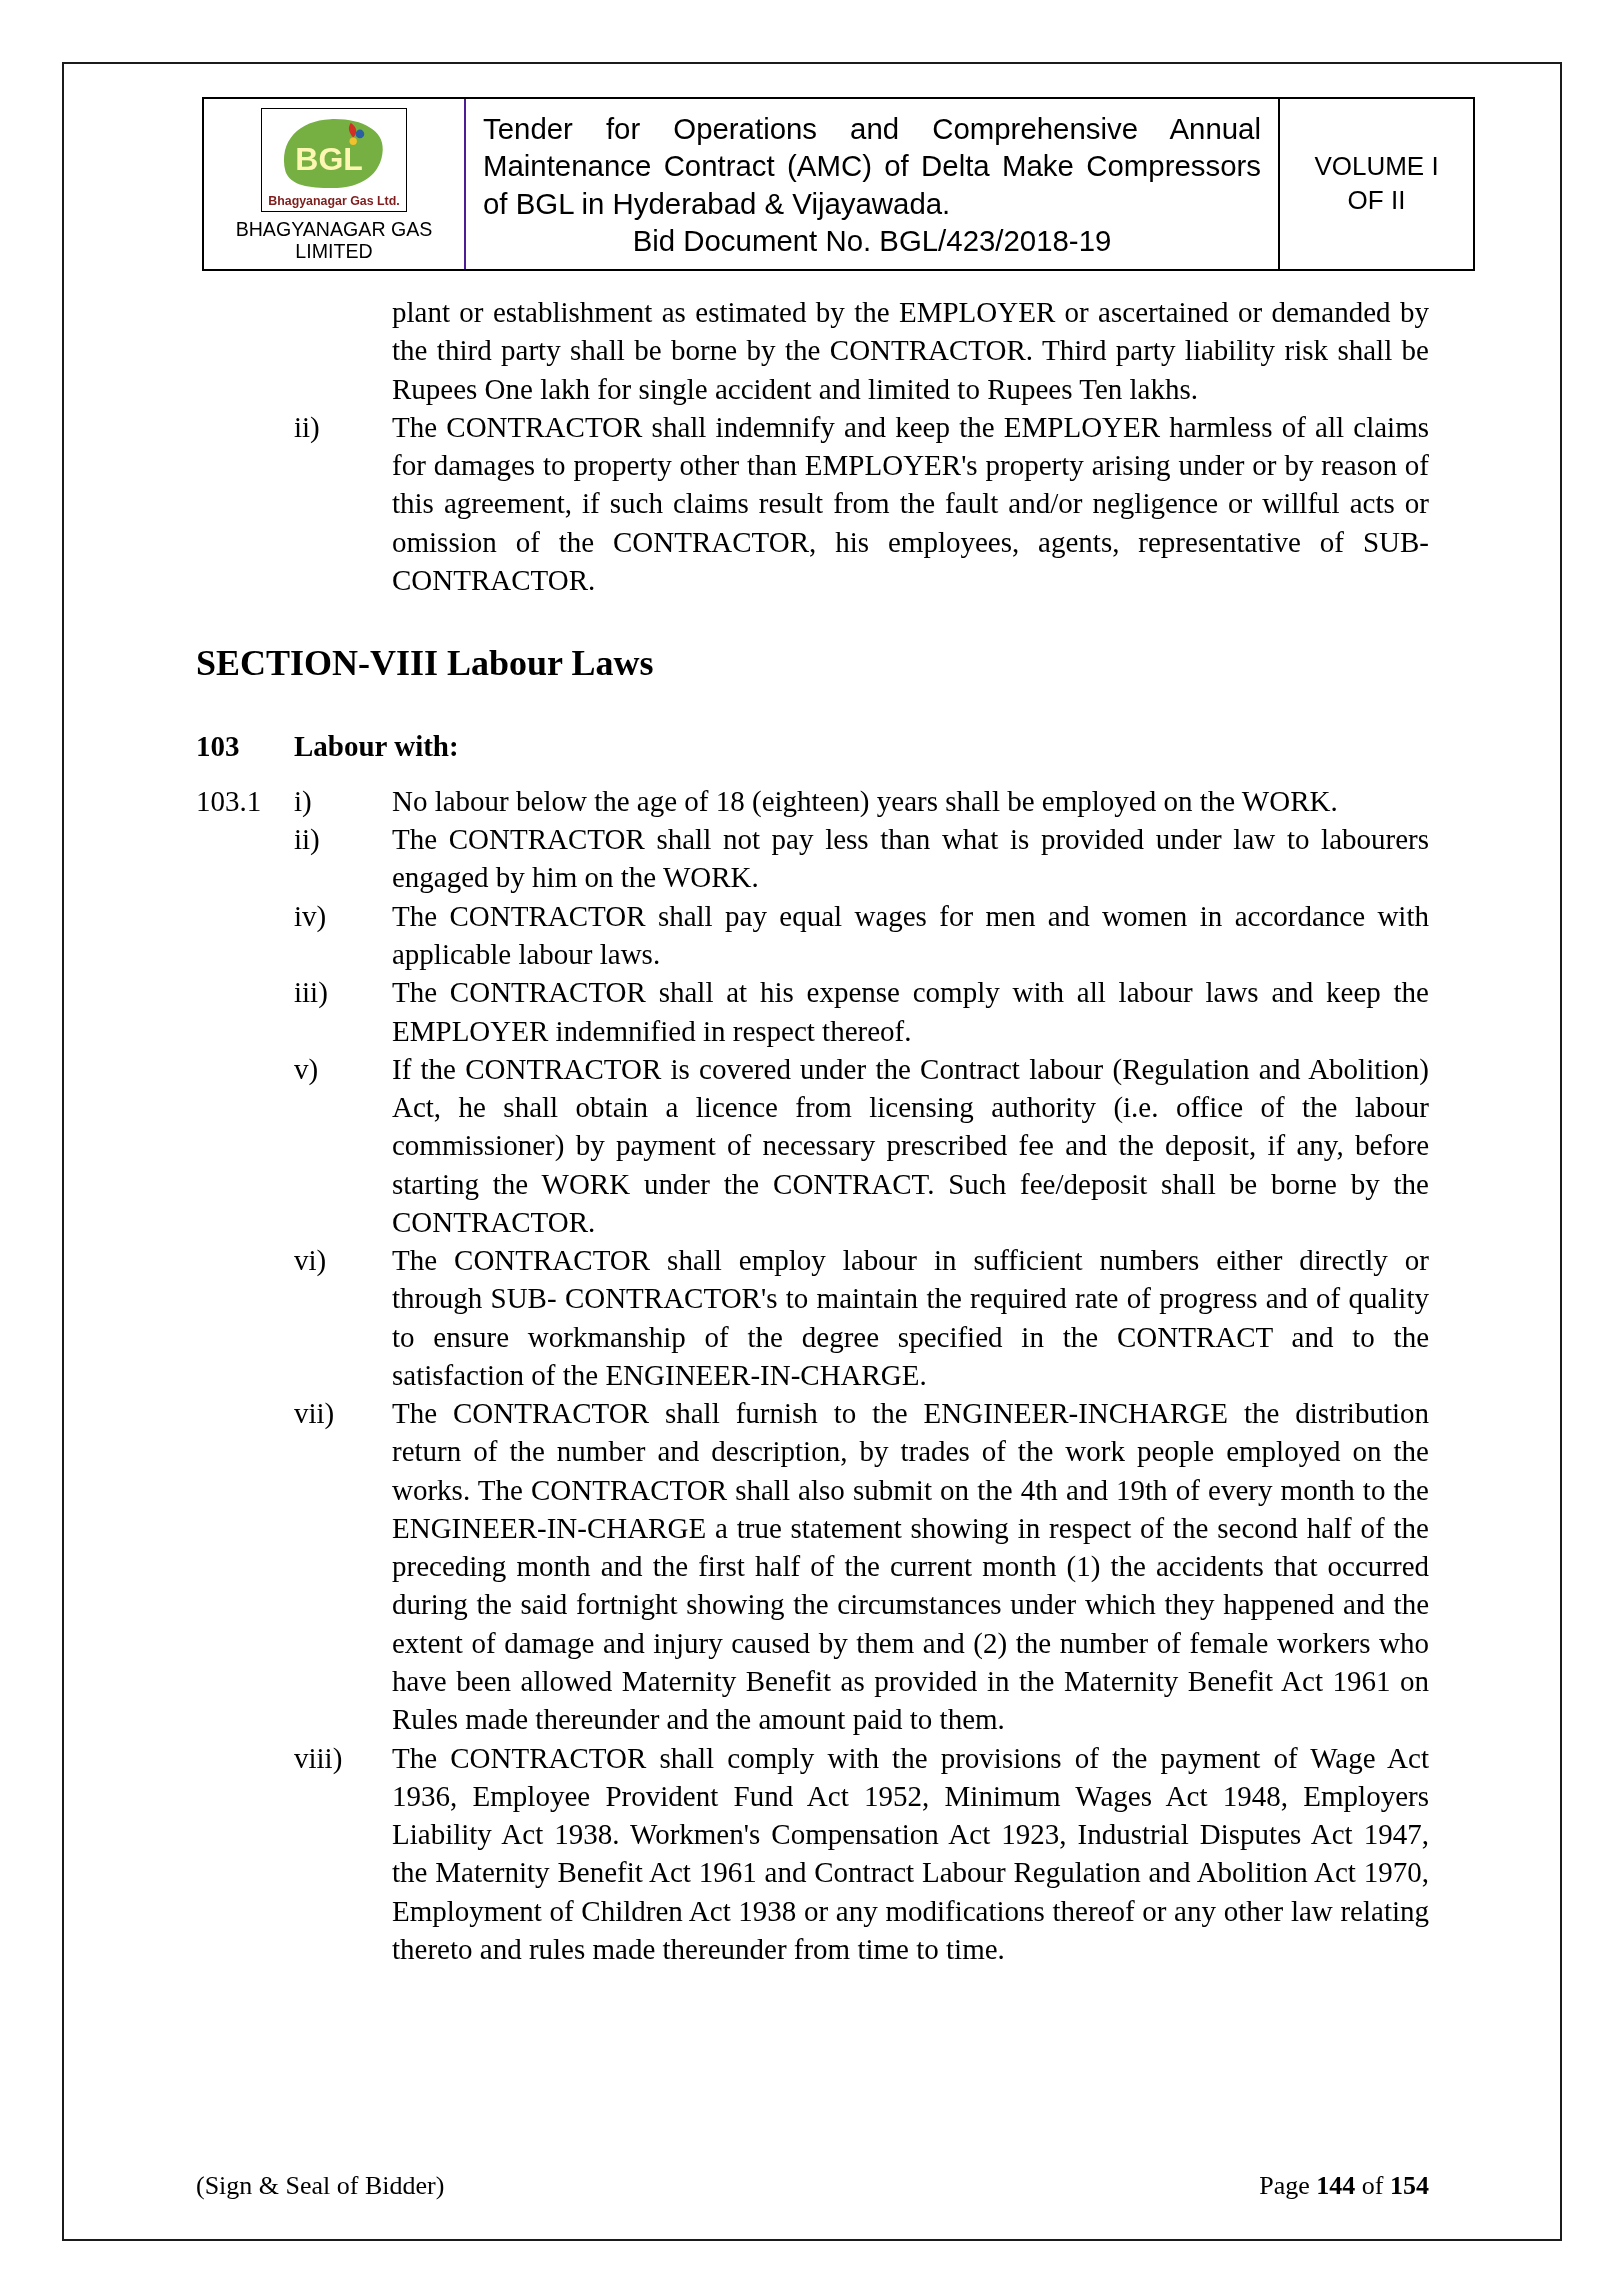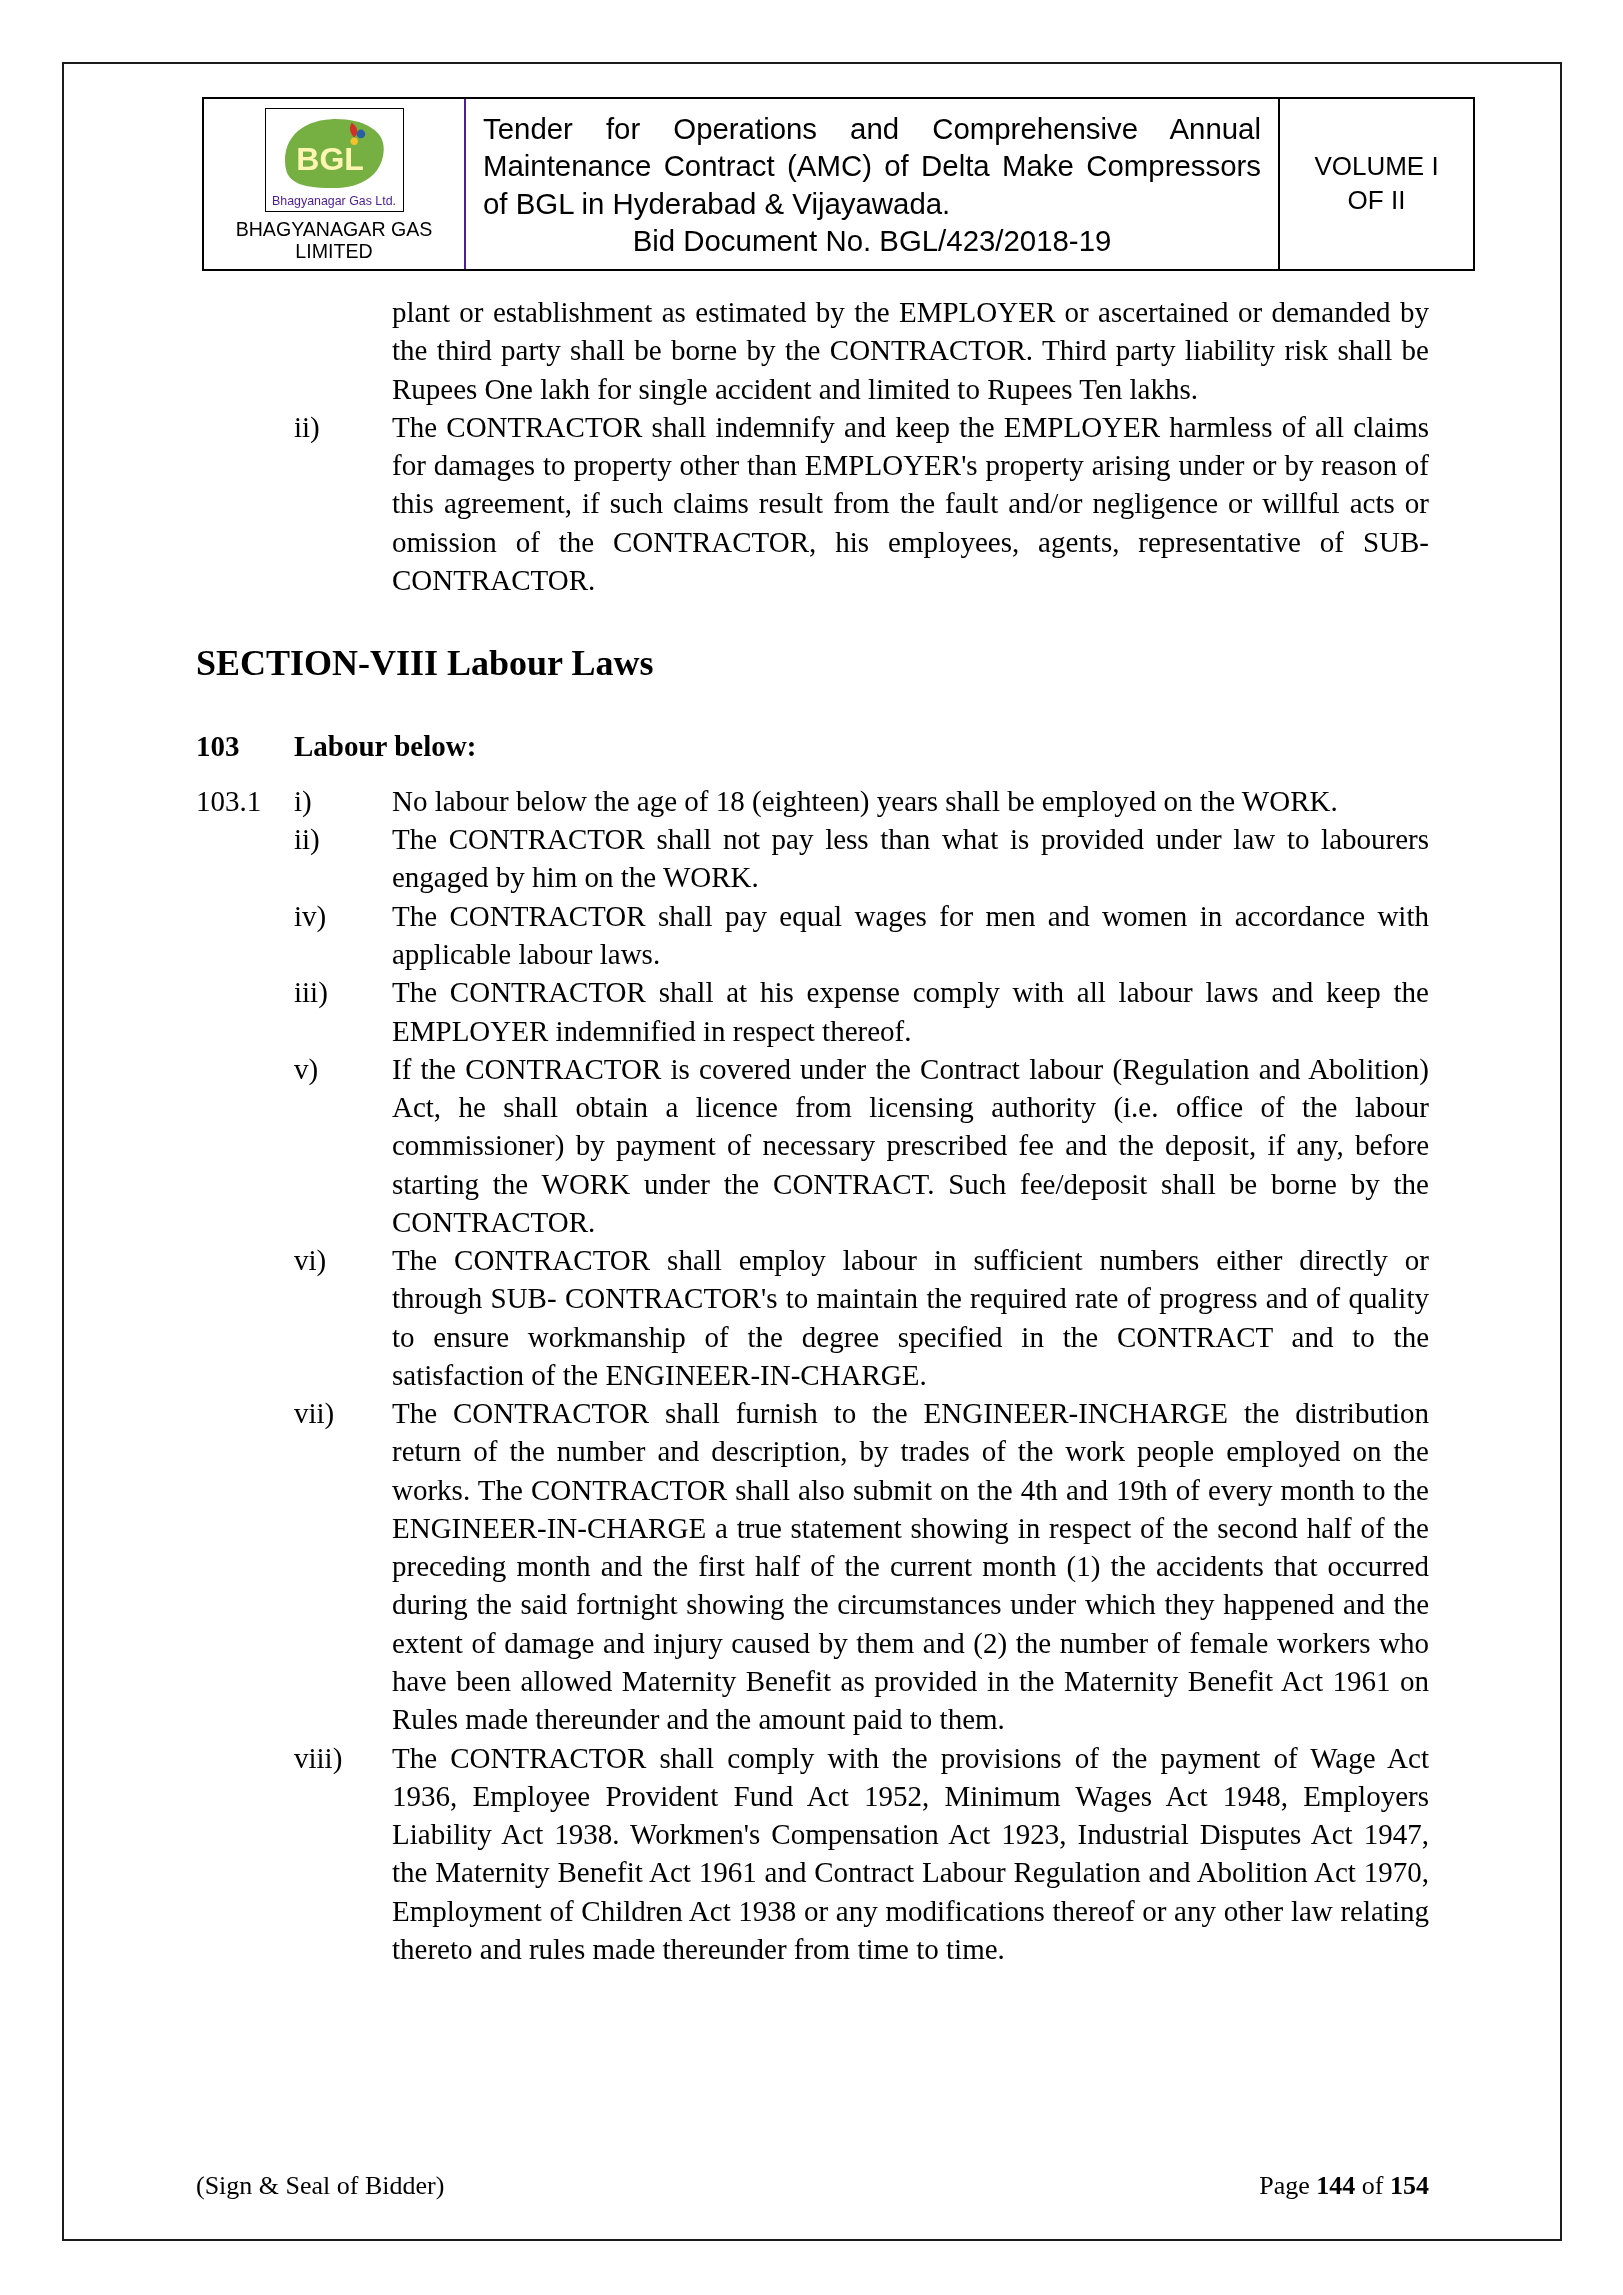--- a/index.html
+++ b/index.html
@@ -21,21 +21,21 @@
   }
   .h-logo {
     width:262px; flex:none; border-right:2px solid #4c1d95;
     display:flex; flex-direction:column; align-items:center;
     justify-content:space-between; padding:9.2px 6.5px 6.5px 6.5px;
   }
   .logo-box {
     border:1.3px solid #000; padding:3.9px 6.5px 2.6px 6.5px;
     display:flex; flex-direction:column; align-items:center; background:#fff;
   }
-  .logo-tagline { font-size:12.4px; color:#4c1d95; font-weight:normal; margin-top:1.3px; white-space:nowrap; }
+  .logo-tagline { font-size:12.4px; color:#7f1d1d; font-weight:bold; margin-top:1.3px; white-space:nowrap; }
   .org-name { font-size:19.6px; line-height:1.15; text-align:center; margin-top:5.2px; }
   .h-title { flex:1; padding:10.5px 17px 9.2px 17px; font-size:29.4px; line-height:1.28; }
   .t-main { text-align:justify; }
   .t-bid  { text-align:center; }
   .h-vol {
     width:195px; flex:none; border-left:2px solid #000;
     display:flex; flex-direction:column; align-items:center; justify-content:center;
     font-size:26px; line-height:1.3;
   }
   
@@ -105,21 +105,21 @@
       <div class="item">
         <div class="lbl">ii)</div>
         <div class="txt">The CONTRACTOR shall indemnify and keep the EMPLOYER harmless of all claims for damages to property other than EMPLOYER's property arising under or by reason of this agreement, if such claims result from the fault and/or negligence or willful acts or omission of the CONTRACTOR, his employees, agents, representative of SUB-CONTRACTOR.</div>
       </div>
     </div>
 
     <div class="section-heading">SECTION-VIII Labour Laws</div>
 
     <div class="clause-row">
       <div class="c-num">103</div>
-      <div class="c-title">Labour below:</div>
+      <div class="c-title">Labour with:</div>
     </div>
 
     <div class="sub-row">
       <div class="s-num">103.1</div>
       <div class="s-item item">
         <div class="lbl">i)</div>
         <div class="txt left">No labour below the age of 18 (eighteen) years shall be employed on the WORK.</div>
       </div>
     </div>
 

